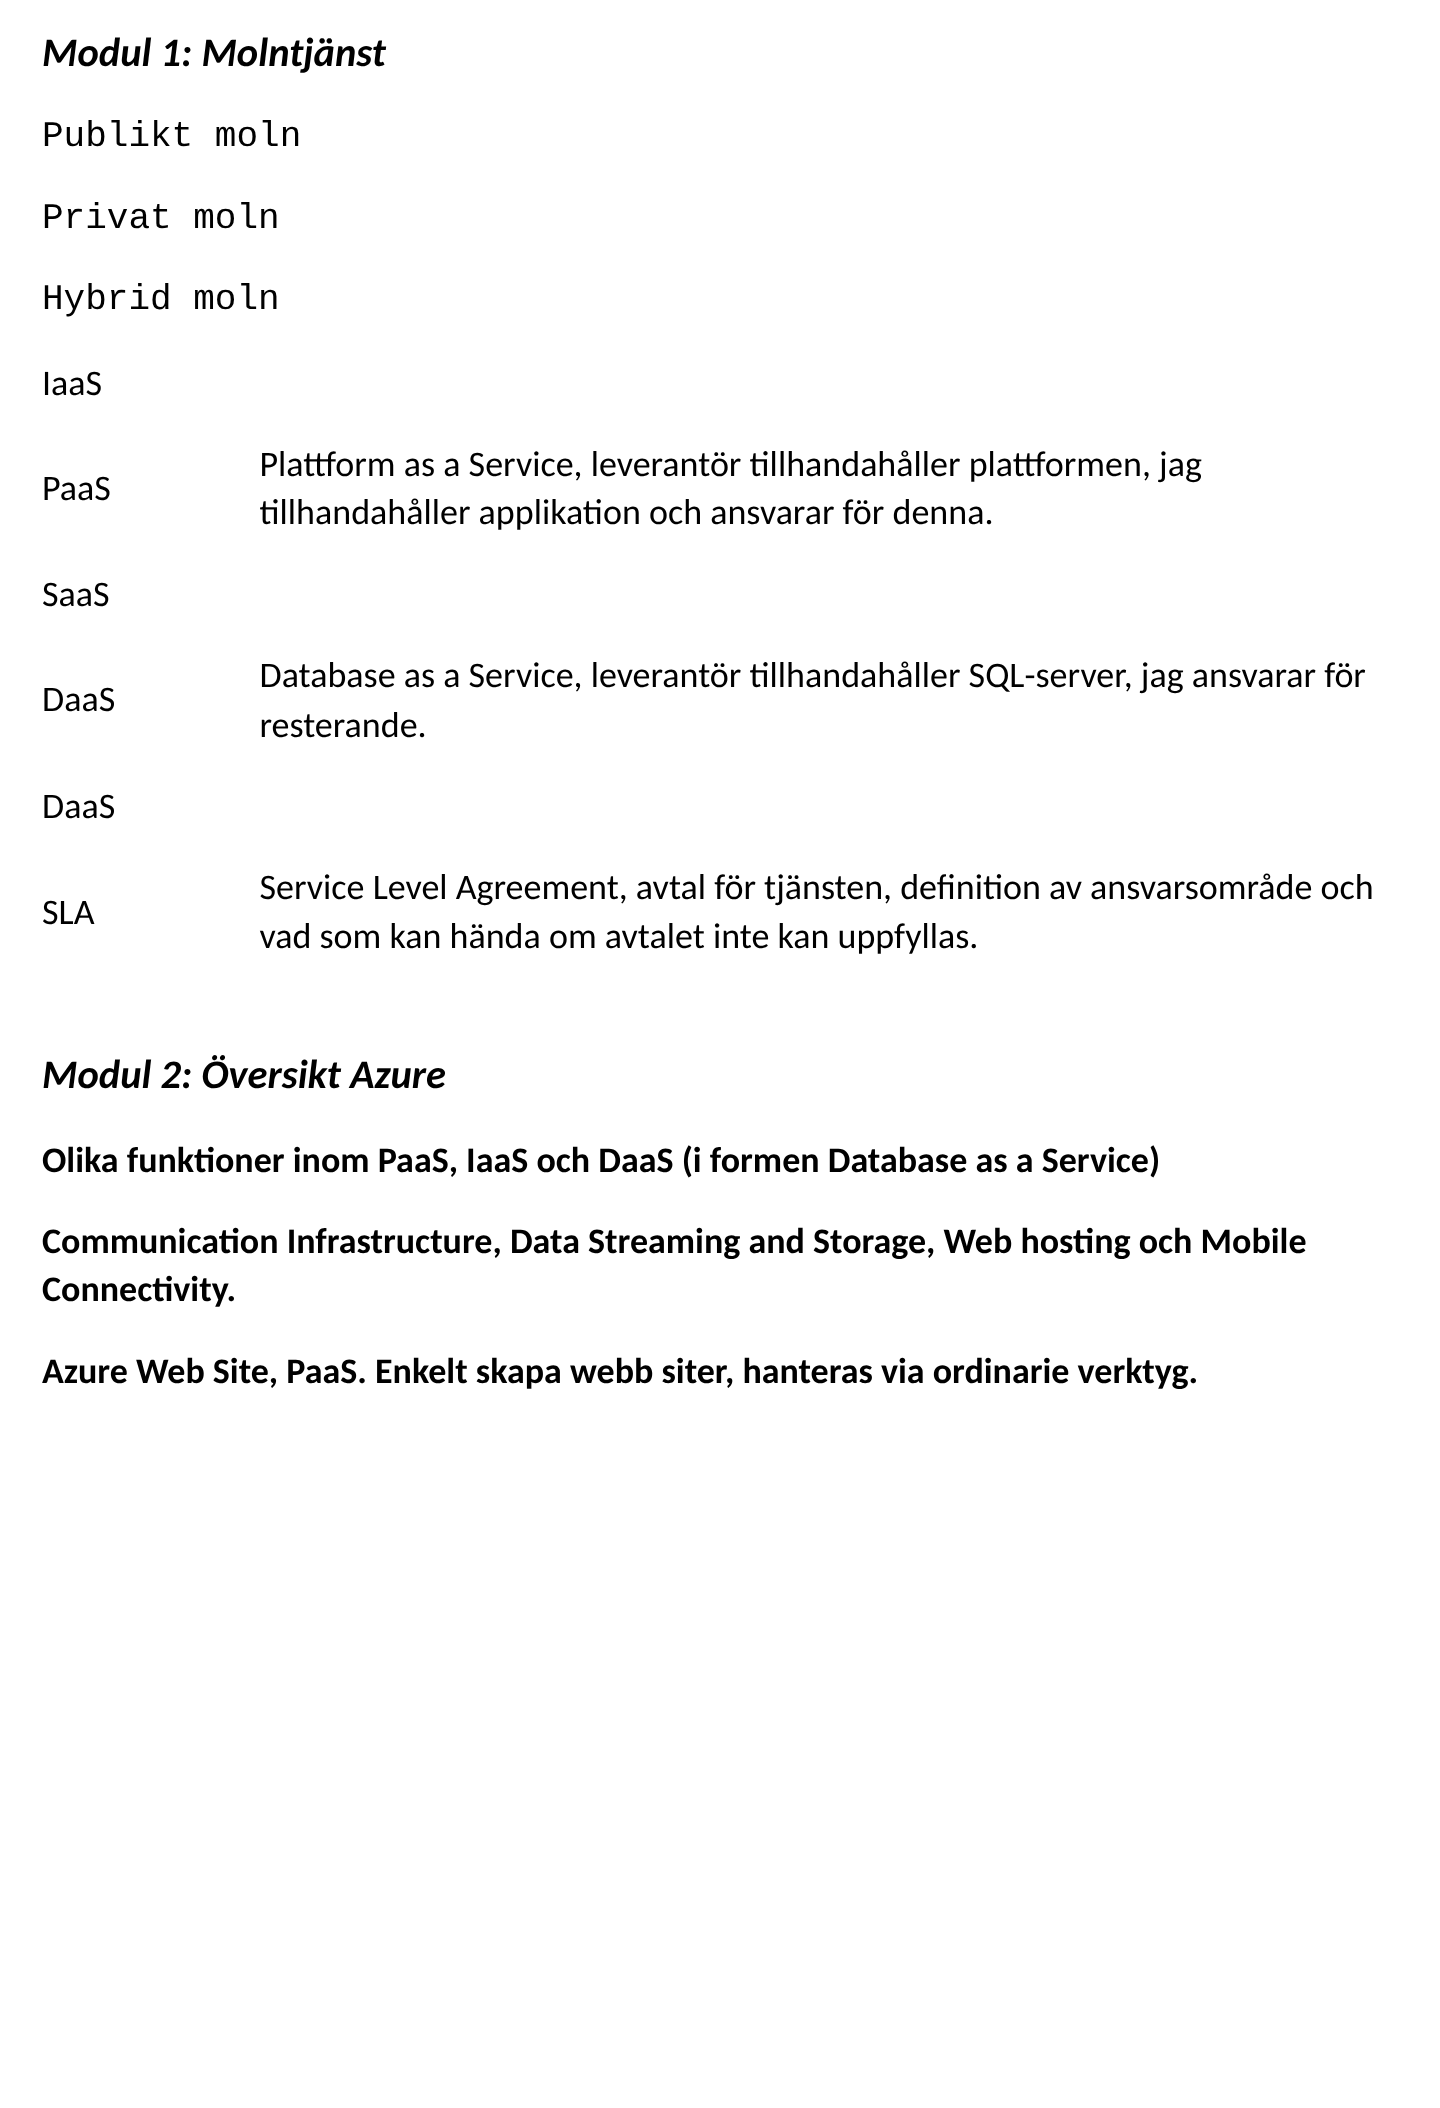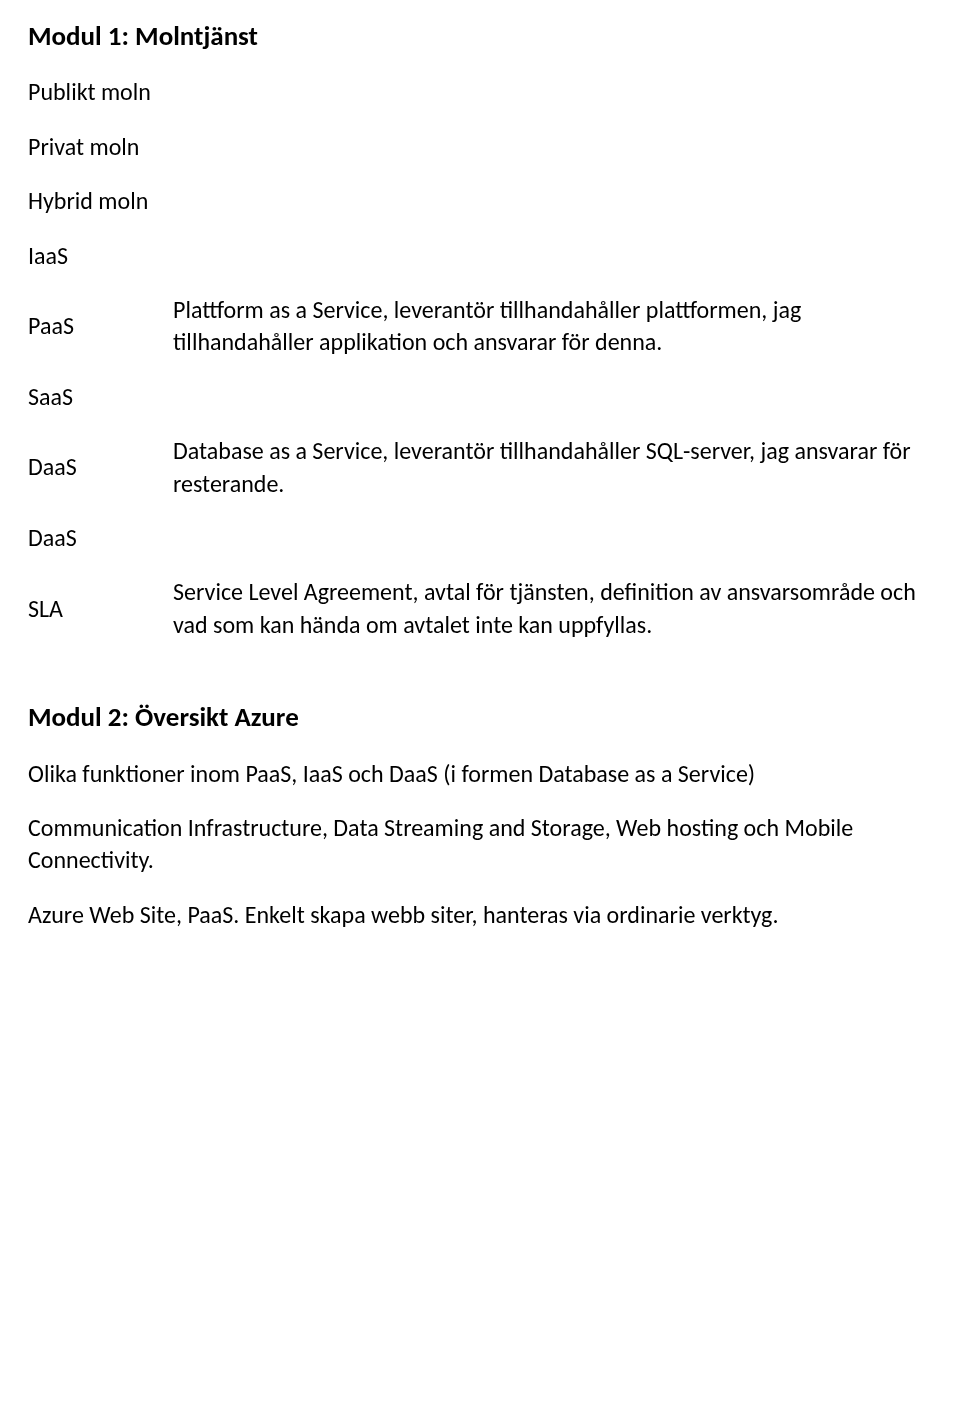--- a/index.html
+++ b/index.html
@@ -8,45 +8,48 @@
     background: #fff;
     margin: 0;
     padding: 18px 28px 40px 28px;
     width: 960px;
     box-sizing: border-box;
     line-height: 1.35;
   }
   .h1 {
     font-size: 27px;
     font-weight: 700;
+    font-style: italic;
     margin: 0 0 22px 0;
   }
   .intro-item {
     font-size: 24px;
     margin: 0 0 22px 0;
+    font-family: Liberation Mono, monospace;
   }
   .def-row {
     display: flex;
     align-items: center;
     margin: 0 0 22px 0;
     font-size: 24px;
   }
   .def-term {
     flex: 0 0 145px;
     min-width: 145px;
   }
   .def-desc {
     flex: 1 1 auto;
   }
   .spacer {
     height: 36px;
   }
   .para {
     font-size: 24px;
     margin: 0 0 22px 0;
+    font-weight: bold;
   }
 </style>
 </head>
 <body>
 
 <div class="h1">Modul 1: Molntjänst</div>
 
 <div class="intro-item">Publikt moln</div>
 <div class="intro-item">Privat moln</div>
 <div class="intro-item">Hybrid moln</div>

